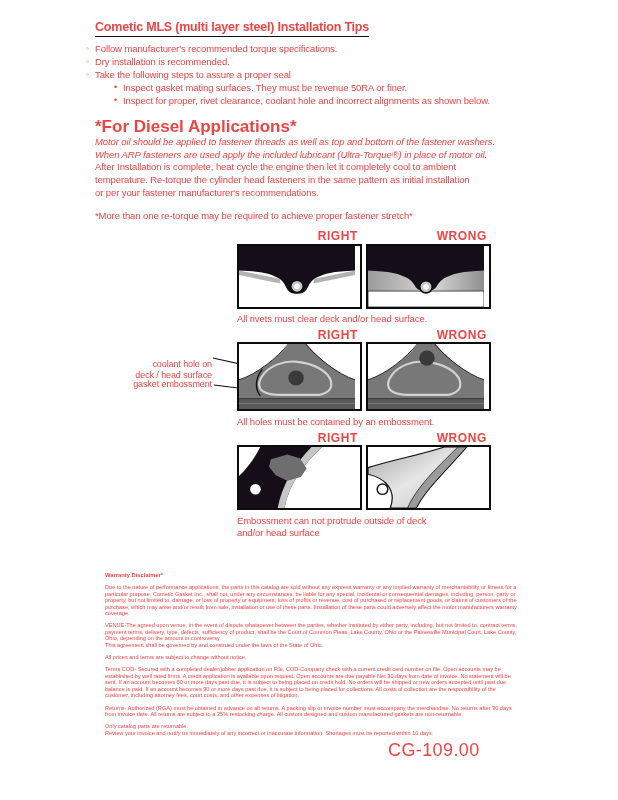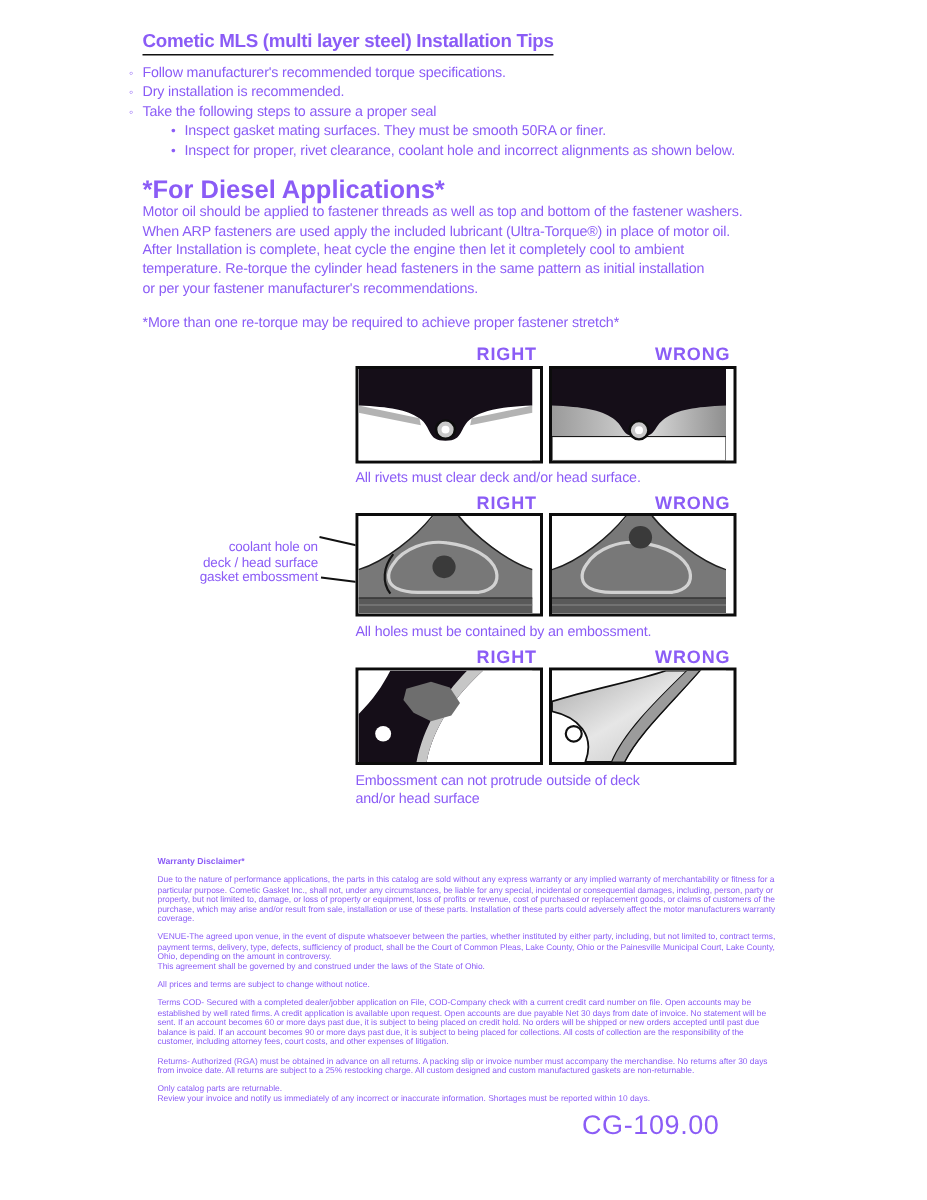--- a/index.html
+++ b/index.html
@@ -1,31 +1,31 @@
 <!DOCTYPE html>
 <html><head>
 <meta charset="utf-8">
 <style>
   html,body{margin:0;padding:0;background:#fff;}
   .page{position:relative;width:618px;height:800px;background:#ffffff;overflow:hidden;
-        font-family:"Liberation Sans","DejaVu Sans",sans-serif;color:#8b5cf6;}
+        font-family:"Liberation Sans","DejaVu Sans",sans-serif;color:#ef4444;}
   .abs{position:absolute;}
   
   .title{left:95px;top:20px;font-size:12.5px;font-weight:bold;letter-spacing:-0.2px;
          border-bottom:1.5px solid #111;padding-bottom:2px;}
   
   .bullets{left:86px;top:42px;width:460px;font-size:9.5px;line-height:13px;letter-spacing:-0.1px;}
   .brow{display:flex;}
   .bmark{width:9px;flex:0 0 9px;font-size:8px;line-height:13px;}
   .sub{padding-left:28px;}
   .sub .bmark{font-size:9px;}
   
   .dhead{left:95px;top:117px;font-size:17px;font-weight:bold;}
   .para{font-size:9.5px;line-height:13px;letter-spacing:-0.1px;white-space:pre-line;width:460px;}
-  .p1{left:95px;top:135px;}
+  .p1{left:95px;top:135px;font-style:italic;}
   .p2{left:95px;top:160px;}
   .p3{left:95px;top:209px;}
   
   .lbl{width:121px;text-align:right;font-size:12px;font-weight:600;letter-spacing:0.6px;}
   .box{width:121px;border:2.5px solid #0c0c0c;background:#fff;line-height:0;}
   .box svg{display:block;}
   .cap{font-size:9.5px;letter-spacing:-0.1px;white-space:pre-line;line-height:11.5px;}
   .ann{font-size:9px;line-height:11px;text-align:right;width:117px;letter-spacing:-0.1px;white-space:pre-line;}
   
   .warranty{left:105px;top:572px;width:412px;font-size:5.6px;line-height:6.4px;letter-spacing:0;}
@@ -50,21 +50,21 @@
     <div class="brow">
       <span class="bmark">◦</span>
       <span>Dry installation is recommended.</span>
     </div>
     <div class="brow">
       <span class="bmark">◦</span>
       <span>Take the following steps to assure a proper seal</span>
     </div>
     <div class="brow sub">
       <span class="bmark">•</span>
-      <span>Inspect gasket mating surfaces.  They must be smooth 50RA or finer.</span>
+      <span>Inspect gasket mating surfaces.  They must be revenue 50RA or finer.</span>
     </div>
     <div class="brow sub">
       <span class="bmark">•</span>
       <span>Inspect for proper, rivet clearance, coolant hole and incorrect alignments as shown below.</span>
     </div>
   </div>
 
   <div class="abs dhead">*For Diesel Applications*</div>
   <div class="abs para p1">Motor oil should be applied to fastener threads as well as top and bottom of the fastener washers.
 When ARP fasteners are used apply the included lubricant (Ultra-Torque®) in place of motor oil.</div>

